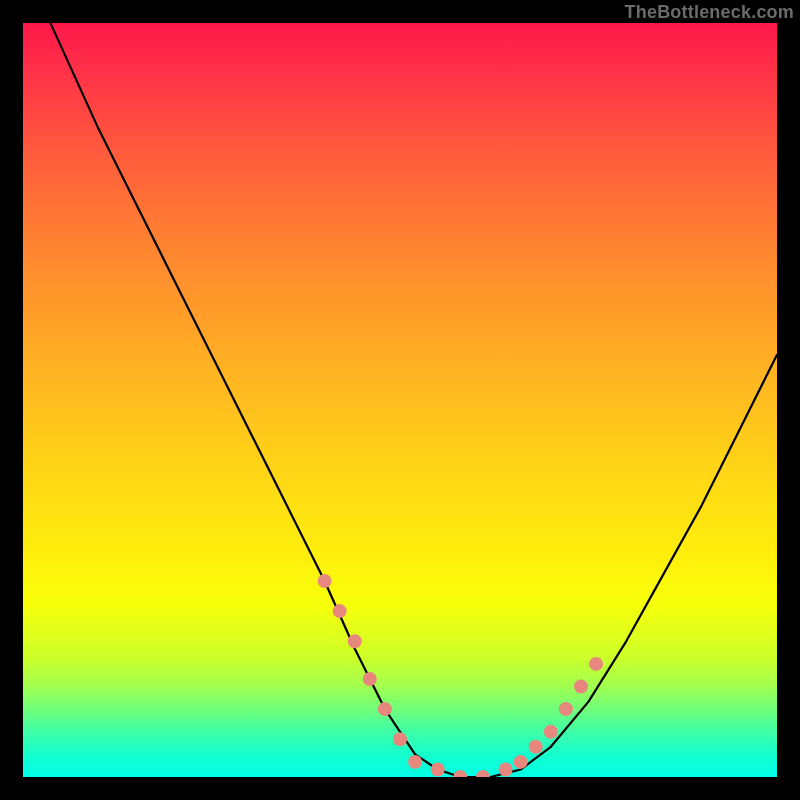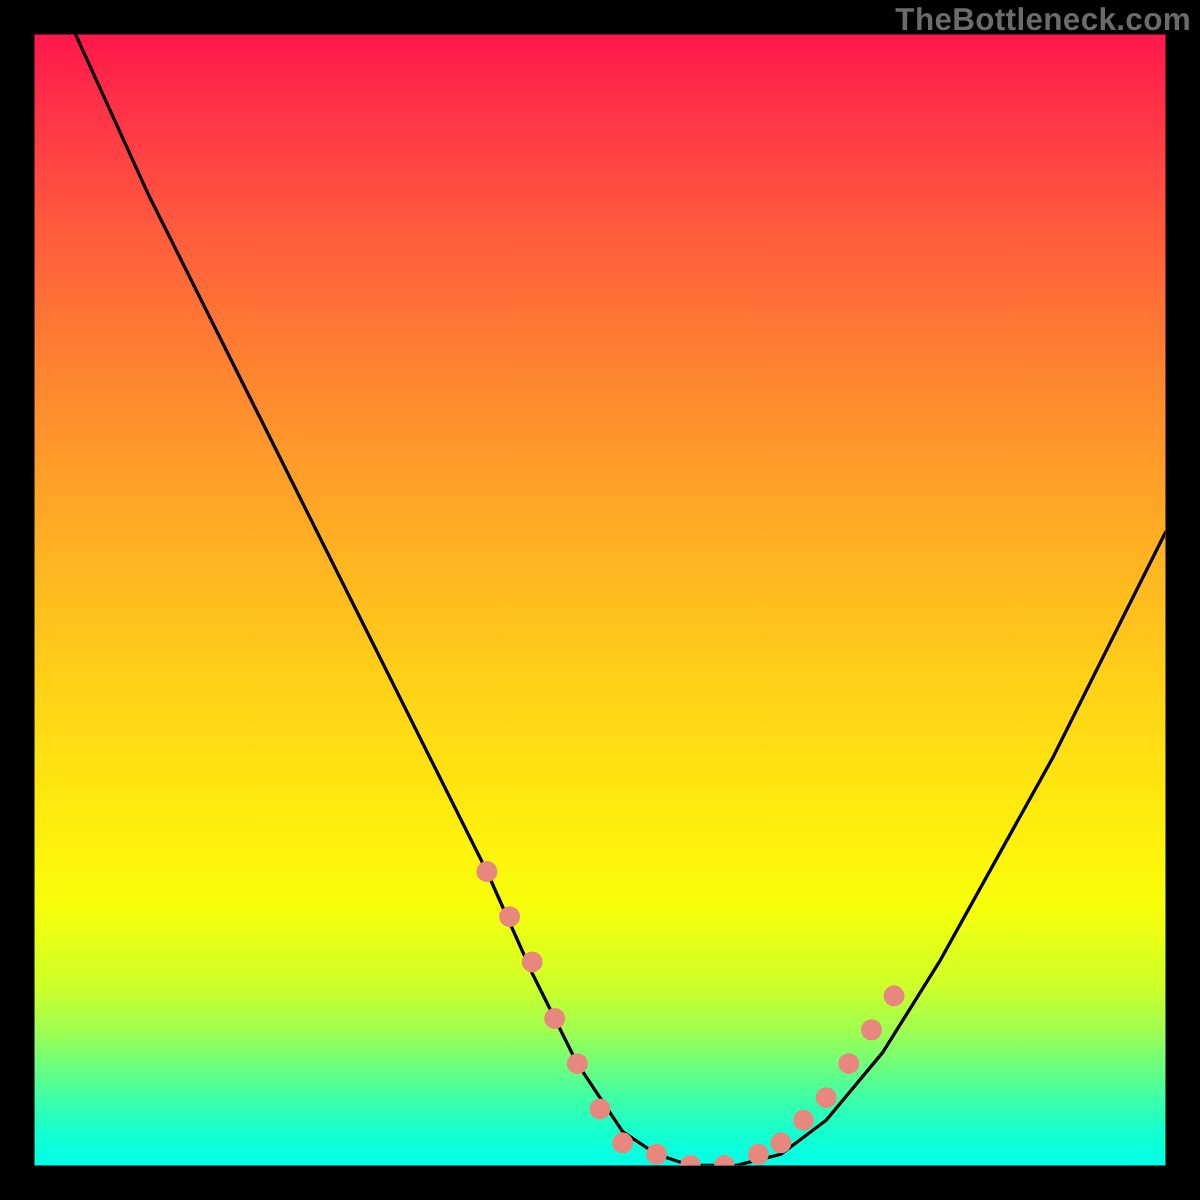--- a/index.html
+++ b/index.html
@@ -16,21 +16,21 @@
     #fff00c 71%,
     #f7ff0a 77%,
     #ceff28 84%,
     #a0ff4f 88%,
     #70ff7a 91%,
     #3effa7 94%,
     #15ffce 97%,
     #00ffe7 100%);
   }
   .curve { position: absolute; inset: 0; }
-  .attrib { position: absolute; top: 2px; right: 6px; color: #6b6b6b; font-size: 21px; font-weight: 600; letter-spacing: 0.2px; }
+  .attrib { position: absolute; top: 2px; right: 6px; color: #6b6b6b; font-size: 18px; font-weight: 600; letter-spacing: 0.2px; }
 </style>
 </head>
 <body>
 
 <div class="frame">
   <div class="plot">
     <div class="grad"></div>
     <svg class="curve" viewBox="0 0 754 754" preserveAspectRatio="none">
       <g>
         <path d="M0.0 -60.3 L37.7 22.6 L75.4 105.6 L113.1 181.0 L150.8 256.4 L188.5 331.8 L226.2 407.2 L263.9 482.6 L301.6 558.0 L331.8 625.8 L361.9 686.1 L392.1 731.4 L414.7 746.5 L437.3 754.0 L467.5 754.0 L497.6 746.5 L527.8 723.8 L565.5 678.6 L603.2 618.3 L640.9 550.4 L678.6 482.6 L716.3 407.2 L754.0 331.8" stroke="#000" stroke-width="2.2" fill="none" stroke-linecap="round" stroke-linejoin="round"></path>

